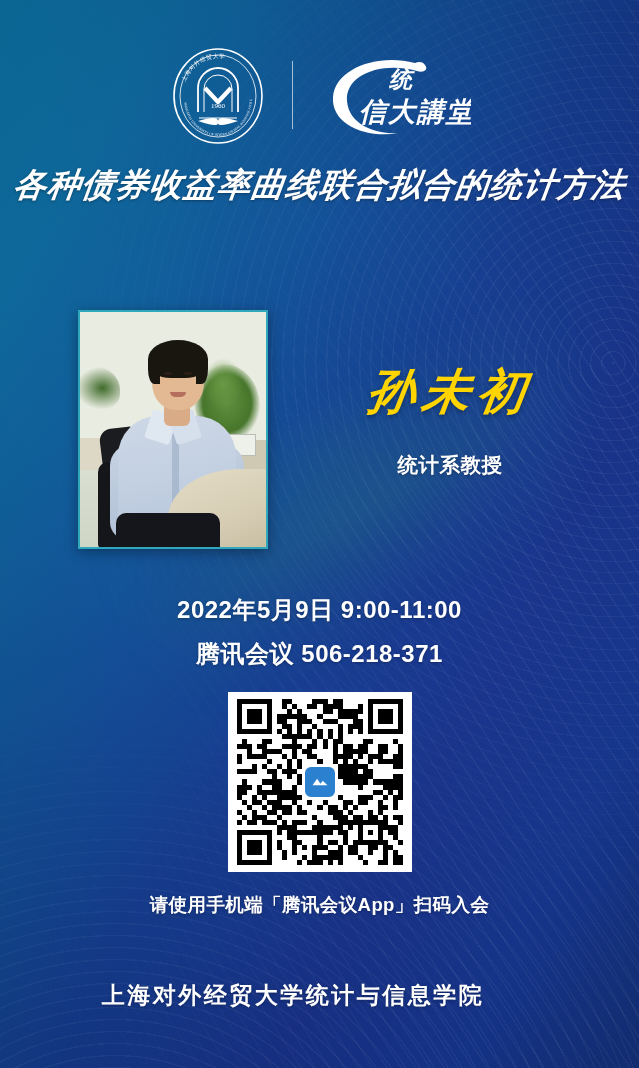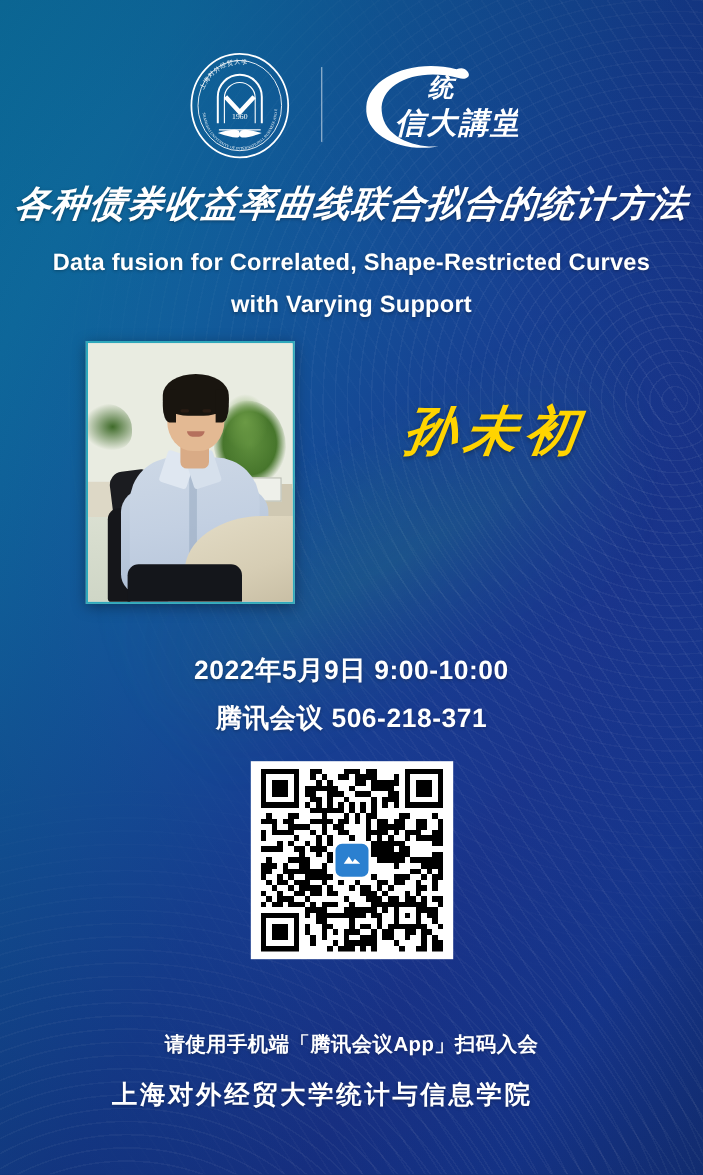--- a/index.html
+++ b/index.html
@@ -135,21 +135,21 @@
   
   .qr-wrap{position:absolute;left:228px;top:692px;width:184px;height:180px;background:#ffffff;padding:7px;}
   .qr-canvas{position:relative;width:100%;height:100%;}
   .qr-logo{
     position:absolute;left:50%;top:50%;transform:translate(-50%,-50%);
     width:34px;height:34px;border-radius:8px;background:#2b80d0;
     display:flex;align-items:center;justify-content:center;border:2px solid #fff;
   }
   .qr-hint{
     position:absolute;left:0;top:892px;width:639px;text-align:center;
-    color:#fff;font-size:18.5px;font-weight:700;letter-spacing:.4px;text-shadow:0 1px 3px rgba(0,0,0,.3);margin-top:44px;
+    color:#fff;font-size:18.5px;font-weight:700;letter-spacing:.4px;text-shadow:0 1px 3px rgba(0,0,0,.3);
   }
   .footer-org{
     position:absolute;left:0;top:980px;width:586px;text-align:center;
     color:#fff;font-size:23px;font-weight:700;letter-spacing:2.5px;text-shadow:0 1px 3px rgba(0,0,0,.3);
   }
 </style>
 </head>
 <body>
 
 <div id="poster">
@@ -192,24 +192,20 @@
       <svg viewBox="0 0 152 92" width="152" height="92" aria-hidden="true">
         <path d="M96 14 C58 4 16 20 14 48 C12 76 48 90 80 84 C62 86 30 78 28 52 C26 26 62 12 98 22 C104 24 110 21 106 16 C103 12 99 13 96 14 Z" fill="#ffffff"></path>
         <text x="70" y="38" font-size="23" fill="#ffffff" font-family="DejaVu Serif, serif" font-weight="bold" font-style="italic">统</text>
         <text x="40" y="72" font-size="27" fill="#ffffff" font-family="DejaVu Serif, serif" font-weight="bold" font-style="italic" letter-spacing="2">信大講堂</text>
       </svg>
     </div>
   </div>
 
   <div class="title-cn">各种债券收益率曲线联合拟合的统计方法</div>
 
-  <div class="title-en">
-    <div>Data fusion for Correlated, Shape-Restricted Curves</div>
-    <div>with Varying Support</div>
-  </div>
 
   <div class="photo-frame">
     <div class="ph ph-wall"></div>
     <div class="ph ph-wall2"></div>
     <div class="ph ph-plantL"></div>
     <div class="ph ph-plant"></div>
     <div class="ph ph-plant2"></div>
     <div class="ph ph-deskL"></div>
     <div class="ph ph-deskR"></div>
     <div class="ph ph-frameitem2"></div>
@@ -231,24 +227,25 @@
     <div class="ph ph-eyeR"></div>
     <div class="ph ph-mouth"></div>
     <div class="ph ph-deskfront"></div>
     <div class="ph ph-hands"></div>
     <div class="ph ph-legs"></div>
   </div>
 
   <div class="speaker-name">孙未初</div>
 
   <div class="speaker-affil">
+    <div>统计系教授</div>
   </div>
 
   <div class="schedule">
-    <div>2022年5月9日 9:00-10:00</div>
+    <div>2022年5月9日 9:00-11:00</div>
     <div>腾讯会议 506-218-371</div>
   </div>
 
   <div class="qr-wrap">
     <div class="qr-canvas">
       <svg id="qr-svg" viewBox="0 0 33 33" width="100%" height="100%" shape-rendering="crispEdges" aria-hidden="true">
           <rect width="33" height="33" fill="#ffffff"></rect>
           <path d="M0 0h1v1h-1zM1 0h1v1h-1zM2 0h1v1h-1zM3 0h1v1h-1zM4 0h1v1h-1zM5 0h1v1h-1zM6 0h1v1h-1zM9 0h1v1h-1zM10 0h1v1h-1zM15 0h1v1h-1zM16 0h1v1h-1zM17 0h1v1h-1zM19 0h1v1h-1zM20 0h1v1h-1zM26 0h1v1h-1zM27 0h1v1h-1zM28 0h1v1h-1zM29 0h1v1h-1zM30 0h1v1h-1zM31 0h1v1h-1zM32 0h1v1h-1zM0 1h1v1h-1zM6 1h1v1h-1zM9 1h1v1h-1zM11 1h1v1h-1zM14 1h1v1h-1zM15 1h1v1h-1zM17 1h1v1h-1zM18 1h1v1h-1zM19 1h1v1h-1zM20 1h1v1h-1zM24 1h1v1h-1zM26 1h1v1h-1zM32 1h1v1h-1zM0 2h1v1h-1zM2 2h1v1h-1zM3 2h1v1h-1zM4 2h1v1h-1zM6 2h1v1h-1zM10 2h1v1h-1zM12 2h1v1h-1zM17 2h1v1h-1zM18 2h1v1h-1zM20 2h1v1h-1zM21 2h1v1h-1zM22 2h1v1h-1zM23 2h1v1h-1zM24 2h1v1h-1zM26 2h1v1h-1zM28 2h1v1h-1zM29 2h1v1h-1zM30 2h1v1h-1zM32 2h1v1h-1zM0 3h1v1h-1zM2 3h1v1h-1zM3 3h1v1h-1zM4 3h1v1h-1zM6 3h1v1h-1zM8 3h1v1h-1zM9 3h1v1h-1zM10 3h1v1h-1zM11 3h1v1h-1zM12 3h1v1h-1zM13 3h1v1h-1zM16 3h1v1h-1zM20 3h1v1h-1zM21 3h1v1h-1zM22 3h1v1h-1zM23 3h1v1h-1zM26 3h1v1h-1zM28 3h1v1h-1zM29 3h1v1h-1zM30 3h1v1h-1zM32 3h1v1h-1zM0 4h1v1h-1zM2 4h1v1h-1zM3 4h1v1h-1zM4 4h1v1h-1zM6 4h1v1h-1zM8 4h1v1h-1zM9 4h1v1h-1zM12 4h1v1h-1zM13 4h1v1h-1zM14 4h1v1h-1zM17 4h1v1h-1zM18 4h1v1h-1zM19 4h1v1h-1zM23 4h1v1h-1zM24 4h1v1h-1zM26 4h1v1h-1zM28 4h1v1h-1zM29 4h1v1h-1zM30 4h1v1h-1zM32 4h1v1h-1zM0 5h1v1h-1zM6 5h1v1h-1zM9 5h1v1h-1zM10 5h1v1h-1zM12 5h1v1h-1zM15 5h1v1h-1zM20 5h1v1h-1zM22 5h1v1h-1zM23 5h1v1h-1zM24 5h1v1h-1zM26 5h1v1h-1zM32 5h1v1h-1zM0 6h1v1h-1zM1 6h1v1h-1zM2 6h1v1h-1zM3 6h1v1h-1zM4 6h1v1h-1zM5 6h1v1h-1zM6 6h1v1h-1zM8 6h1v1h-1zM10 6h1v1h-1zM12 6h1v1h-1zM14 6h1v1h-1zM16 6h1v1h-1zM18 6h1v1h-1zM20 6h1v1h-1zM22 6h1v1h-1zM24 6h1v1h-1zM26 6h1v1h-1zM27 6h1v1h-1zM28 6h1v1h-1zM29 6h1v1h-1zM30 6h1v1h-1zM31 6h1v1h-1zM32 6h1v1h-1zM9 7h1v1h-1zM10 7h1v1h-1zM11 7h1v1h-1zM12 7h1v1h-1zM13 7h1v1h-1zM14 7h1v1h-1zM16 7h1v1h-1zM18 7h1v1h-1zM20 7h1v1h-1zM1 8h1v1h-1zM5 8h1v1h-1zM6 8h1v1h-1zM11 8h1v1h-1zM15 8h1v1h-1zM17 8h1v1h-1zM19 8h1v1h-1zM20 8h1v1h-1zM25 8h1v1h-1zM26 8h1v1h-1zM31 8h1v1h-1zM0 9h1v1h-1zM1 9h1v1h-1zM2 9h1v1h-1zM4 9h1v1h-1zM5 9h1v1h-1zM9 9h1v1h-1zM10 9h1v1h-1zM11 9h1v1h-1zM12 9h1v1h-1zM14 9h1v1h-1zM15 9h1v1h-1zM17 9h1v1h-1zM19 9h1v1h-1zM21 9h1v1h-1zM22 9h1v1h-1zM24 9h1v1h-1zM25 9h1v1h-1zM28 9h1v1h-1zM29 9h1v1h-1zM32 9h1v1h-1zM2 10h1v1h-1zM5 10h1v1h-1zM6 10h1v1h-1zM7 10h1v1h-1zM8 10h1v1h-1zM11 10h1v1h-1zM13 10h1v1h-1zM14 10h1v1h-1zM19 10h1v1h-1zM21 10h1v1h-1zM22 10h1v1h-1zM23 10h1v1h-1zM24 10h1v1h-1zM25 10h1v1h-1zM28 10h1v1h-1zM29 10h1v1h-1zM32 10h1v1h-1zM0 11h1v1h-1zM2 11h1v1h-1zM3 11h1v1h-1zM4 11h1v1h-1zM5 11h1v1h-1zM9 11h1v1h-1zM11 11h1v1h-1zM14 11h1v1h-1zM15 11h1v1h-1zM19 11h1v1h-1zM20 11h1v1h-1zM21 11h1v1h-1zM22 11h1v1h-1zM24 11h1v1h-1zM26 11h1v1h-1zM27 11h1v1h-1zM28 11h1v1h-1zM31 11h1v1h-1zM32 11h1v1h-1zM0 12h1v1h-1zM6 12h1v1h-1zM10 12h1v1h-1zM12 12h1v1h-1zM16 12h1v1h-1zM19 12h1v1h-1zM21 12h1v1h-1zM23 12h1v1h-1zM26 12h1v1h-1zM28 12h1v1h-1zM29 12h1v1h-1zM30 12h1v1h-1zM31 12h1v1h-1zM32 12h1v1h-1zM3 13h1v1h-1zM5 13h1v1h-1zM8 13h1v1h-1zM10 13h1v1h-1zM12 13h1v1h-1zM20 13h1v1h-1zM21 13h1v1h-1zM22 13h1v1h-1zM23 13h1v1h-1zM24 13h1v1h-1zM25 13h1v1h-1zM31 13h1v1h-1zM32 13h1v1h-1zM0 14h1v1h-1zM1 14h1v1h-1zM2 14h1v1h-1zM3 14h1v1h-1zM6 14h1v1h-1zM7 14h1v1h-1zM9 14h1v1h-1zM10 14h1v1h-1zM11 14h1v1h-1zM20 14h1v1h-1zM21 14h1v1h-1zM22 14h1v1h-1zM23 14h1v1h-1zM25 14h1v1h-1zM26 14h1v1h-1zM7 15h1v1h-1zM10 15h1v1h-1zM12 15h1v1h-1zM20 15h1v1h-1zM21 15h1v1h-1zM22 15h1v1h-1zM23 15h1v1h-1zM24 15h1v1h-1zM25 15h1v1h-1zM26 15h1v1h-1zM31 15h1v1h-1zM32 15h1v1h-1zM1 16h1v1h-1zM5 16h1v1h-1zM6 16h1v1h-1zM7 16h1v1h-1zM8 16h1v1h-1zM12 16h1v1h-1zM21 16h1v1h-1zM22 16h1v1h-1zM23 16h1v1h-1zM24 16h1v1h-1zM25 16h1v1h-1zM27 16h1v1h-1zM28 16h1v1h-1zM29 16h1v1h-1zM30 16h1v1h-1zM31 16h1v1h-1zM32 16h1v1h-1zM0 17h1v1h-1zM1 17h1v1h-1zM2 17h1v1h-1zM4 17h1v1h-1zM7 17h1v1h-1zM8 17h1v1h-1zM11 17h1v1h-1zM24 17h1v1h-1zM29 17h1v1h-1zM30 17h1v1h-1zM31 17h1v1h-1zM32 17h1v1h-1zM0 18h1v1h-1zM1 18h1v1h-1zM4 18h1v1h-1zM5 18h1v1h-1zM6 18h1v1h-1zM7 18h1v1h-1zM8 18h1v1h-1zM9 18h1v1h-1zM10 18h1v1h-1zM11 18h1v1h-1zM27 18h1v1h-1zM28 18h1v1h-1zM30 18h1v1h-1zM32 18h1v1h-1zM0 19h1v1h-1zM3 19h1v1h-1zM5 19h1v1h-1zM8 19h1v1h-1zM9 19h1v1h-1zM10 19h1v1h-1zM11 19h1v1h-1zM12 19h1v1h-1zM20 19h1v1h-1zM24 19h1v1h-1zM25 19h1v1h-1zM26 19h1v1h-1zM29 19h1v1h-1zM31 19h1v1h-1zM32 19h1v1h-1zM1 20h1v1h-1zM3 20h1v1h-1zM4 20h1v1h-1zM6 20h1v1h-1zM7 20h1v1h-1zM8 20h1v1h-1zM11 20h1v1h-1zM14 20h1v1h-1zM17 20h1v1h-1zM21 20h1v1h-1zM22 20h1v1h-1zM24 20h1v1h-1zM25 20h1v1h-1zM28 20h1v1h-1zM31 20h1v1h-1zM2 21h1v1h-1zM5 21h1v1h-1zM7 21h1v1h-1zM8 21h1v1h-1zM9 21h1v1h-1zM10 21h1v1h-1zM12 21h1v1h-1zM16 21h1v1h-1zM18 21h1v1h-1zM19 21h1v1h-1zM21 21h1v1h-1zM23 21h1v1h-1zM28 21h1v1h-1zM29 21h1v1h-1zM31 21h1v1h-1zM0 22h1v1h-1zM3 22h1v1h-1zM6 22h1v1h-1zM7 22h1v1h-1zM9 22h1v1h-1zM10 22h1v1h-1zM12 22h1v1h-1zM13 22h1v1h-1zM18 22h1v1h-1zM19 22h1v1h-1zM20 22h1v1h-1zM22 22h1v1h-1zM26 22h1v1h-1zM28 22h1v1h-1zM1 23h1v1h-1zM3 23h1v1h-1zM4 23h1v1h-1zM5 23h1v1h-1zM8 23h1v1h-1zM15 23h1v1h-1zM19 23h1v1h-1zM20 23h1v1h-1zM21 23h1v1h-1zM23 23h1v1h-1zM24 23h1v1h-1zM26 23h1v1h-1zM27 23h1v1h-1zM29 23h1v1h-1zM31 23h1v1h-1zM32 23h1v1h-1zM0 24h1v1h-1zM2 24h1v1h-1zM3 24h1v1h-1zM5 24h1v1h-1zM6 24h1v1h-1zM7 24h1v1h-1zM9 24h1v1h-1zM11 24h1v1h-1zM12 24h1v1h-1zM13 24h1v1h-1zM16 24h1v1h-1zM20 24h1v1h-1zM21 24h1v1h-1zM22 24h1v1h-1zM23 24h1v1h-1zM24 24h1v1h-1zM25 24h1v1h-1zM26 24h1v1h-1zM27 24h1v1h-1zM28 24h1v1h-1zM29 24h1v1h-1zM32 24h1v1h-1zM8 25h1v1h-1zM9 25h1v1h-1zM10 25h1v1h-1zM11 25h1v1h-1zM15 25h1v1h-1zM16 25h1v1h-1zM17 25h1v1h-1zM18 25h1v1h-1zM19 25h1v1h-1zM20 25h1v1h-1zM22 25h1v1h-1zM24 25h1v1h-1zM28 25h1v1h-1zM29 25h1v1h-1zM30 25h1v1h-1zM31 25h1v1h-1zM0 26h1v1h-1zM1 26h1v1h-1zM2 26h1v1h-1zM3 26h1v1h-1zM4 26h1v1h-1zM5 26h1v1h-1zM6 26h1v1h-1zM8 26h1v1h-1zM10 26h1v1h-1zM11 26h1v1h-1zM12 26h1v1h-1zM13 26h1v1h-1zM14 26h1v1h-1zM15 26h1v1h-1zM16 26h1v1h-1zM17 26h1v1h-1zM18 26h1v1h-1zM20 26h1v1h-1zM21 26h1v1h-1zM24 26h1v1h-1zM26 26h1v1h-1zM28 26h1v1h-1zM30 26h1v1h-1zM31 26h1v1h-1zM0 27h1v1h-1zM6 27h1v1h-1zM10 27h1v1h-1zM11 27h1v1h-1zM16 27h1v1h-1zM21 27h1v1h-1zM24 27h1v1h-1zM28 27h1v1h-1zM31 27h1v1h-1zM0 28h1v1h-1zM2 28h1v1h-1zM3 28h1v1h-1zM4 28h1v1h-1zM6 28h1v1h-1zM8 28h1v1h-1zM11 28h1v1h-1zM12 28h1v1h-1zM16 28h1v1h-1zM18 28h1v1h-1zM19 28h1v1h-1zM21 28h1v1h-1zM23 28h1v1h-1zM24 28h1v1h-1zM25 28h1v1h-1zM26 28h1v1h-1zM27 28h1v1h-1zM28 28h1v1h-1zM29 28h1v1h-1zM32 28h1v1h-1zM0 29h1v1h-1zM2 29h1v1h-1zM3 29h1v1h-1zM4 29h1v1h-1zM6 29h1v1h-1zM8 29h1v1h-1zM11 29h1v1h-1zM13 29h1v1h-1zM15 29h1v1h-1zM16 29h1v1h-1zM17 29h1v1h-1zM20 29h1v1h-1zM22 29h1v1h-1zM23 29h1v1h-1zM26 29h1v1h-1zM27 29h1v1h-1zM29 29h1v1h-1zM30 29h1v1h-1zM0 30h1v1h-1zM2 30h1v1h-1zM3 30h1v1h-1zM4 30h1v1h-1zM6 30h1v1h-1zM9 30h1v1h-1zM11 30h1v1h-1zM15 30h1v1h-1zM18 30h1v1h-1zM19 30h1v1h-1zM20 30h1v1h-1zM22 30h1v1h-1zM23 30h1v1h-1zM26 30h1v1h-1zM29 30h1v1h-1zM31 30h1v1h-1zM0 31h1v1h-1zM6 31h1v1h-1zM9 31h1v1h-1zM13 31h1v1h-1zM15 31h1v1h-1zM16 31h1v1h-1zM17 31h1v1h-1zM18 31h1v1h-1zM19 31h1v1h-1zM20 31h1v1h-1zM24 31h1v1h-1zM29 31h1v1h-1zM31 31h1v1h-1zM32 31h1v1h-1zM0 32h1v1h-1zM1 32h1v1h-1zM2 32h1v1h-1zM3 32h1v1h-1zM4 32h1v1h-1zM5 32h1v1h-1zM6 32h1v1h-1zM12 32h1v1h-1zM14 32h1v1h-1zM15 32h1v1h-1zM16 32h1v1h-1zM18 32h1v1h-1zM20 32h1v1h-1zM25 32h1v1h-1zM28 32h1v1h-1zM29 32h1v1h-1zM31 32h1v1h-1zM32 32h1v1h-1z" fill="#000000"></path>
         </svg>
       <div class="qr-logo">

